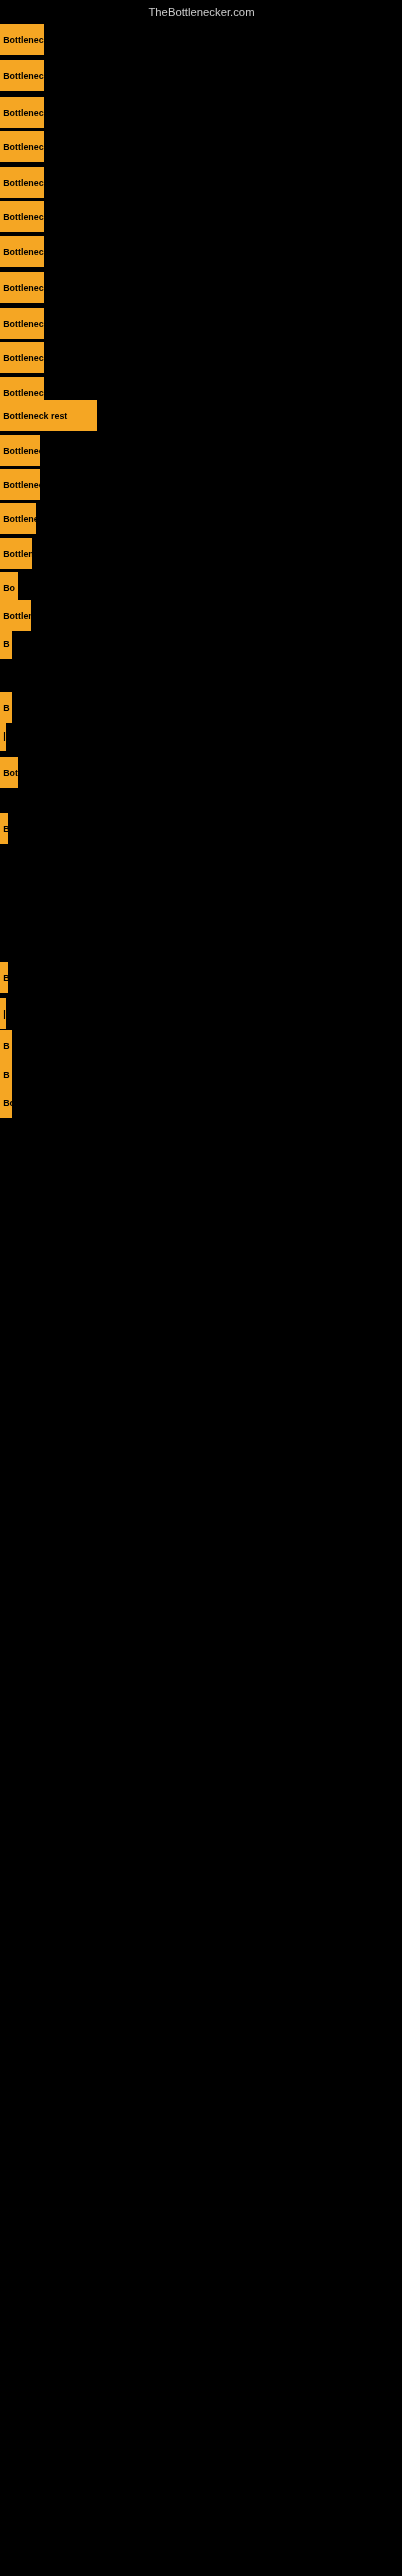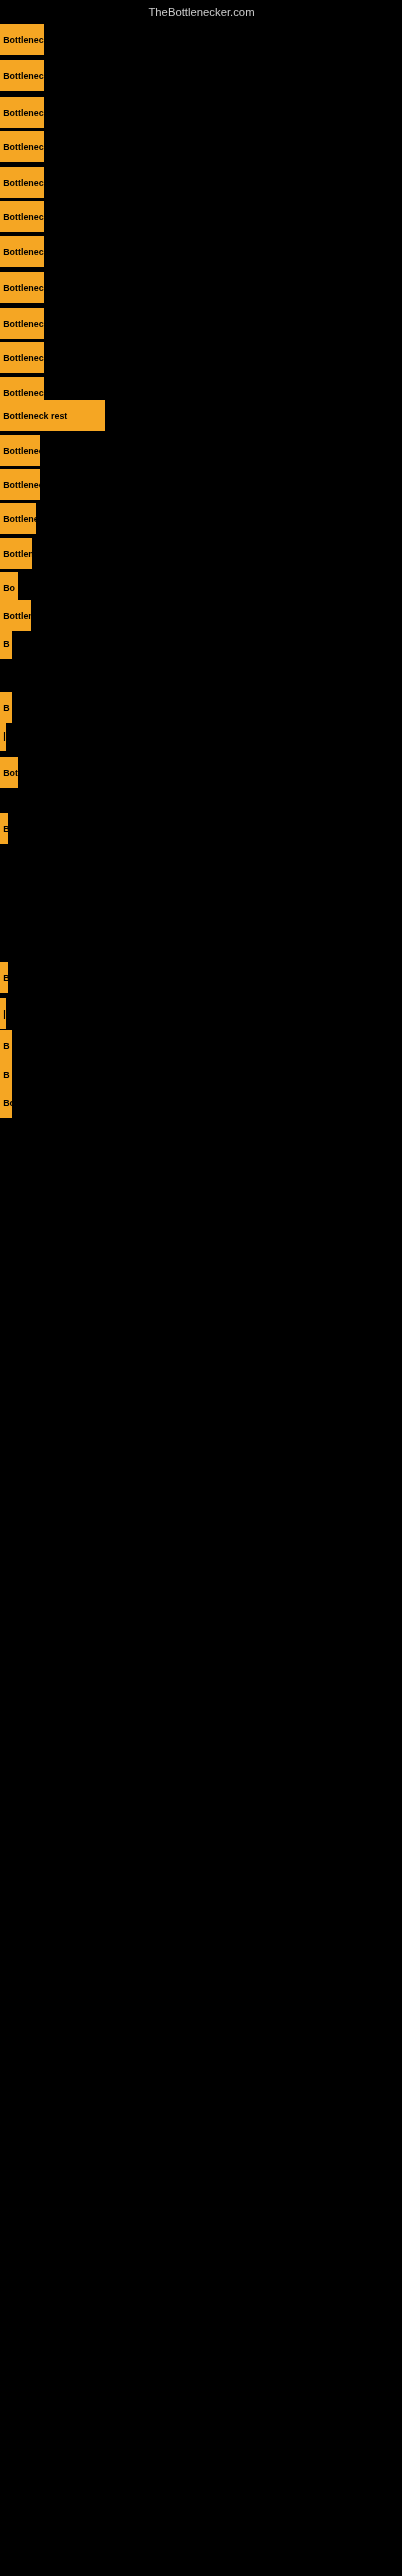--- a/index.html
+++ b/index.html
@@ -76,21 +76,21 @@
   </div>
 <div class="bottleneck-bar" style="top: 308px; width: 44px;">
     <span>Bottleneck resu</span>
   </div>
 <div class="bottleneck-bar" style="top: 342px; width: 44px;">
     <span>Bottleneck resu</span>
   </div>
 <div class="bottleneck-bar" style="top: 377px; width: 44px;">
     <span>Bottleneck resu</span>
   </div>
-<div class="bottleneck-bar" style="top: 400px; width: 105px;">
+<div class="bottleneck-bar" style="top: 400px; width: 97px;">
     <span>Bottleneck rest</span>
   </div>
 <div class="bottleneck-bar" style="top: 435px; width: 40px;">
     <span>Bottleneck r</span>
   </div>
 <div class="bottleneck-bar" style="top: 469px; width: 40px;">
     <span>Bottleneck re</span>
   </div>
 <div class="bottleneck-bar" style="top: 503px; width: 36px;">
     <span>Bottleneck r</span>

